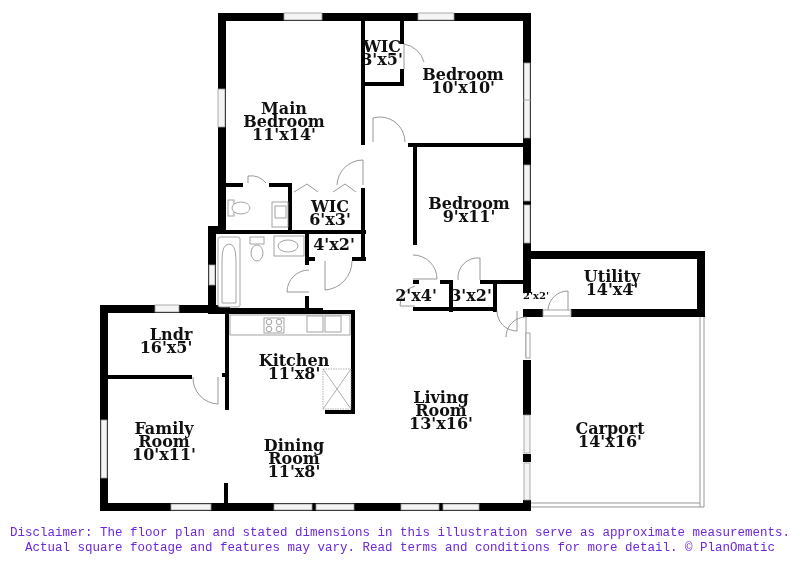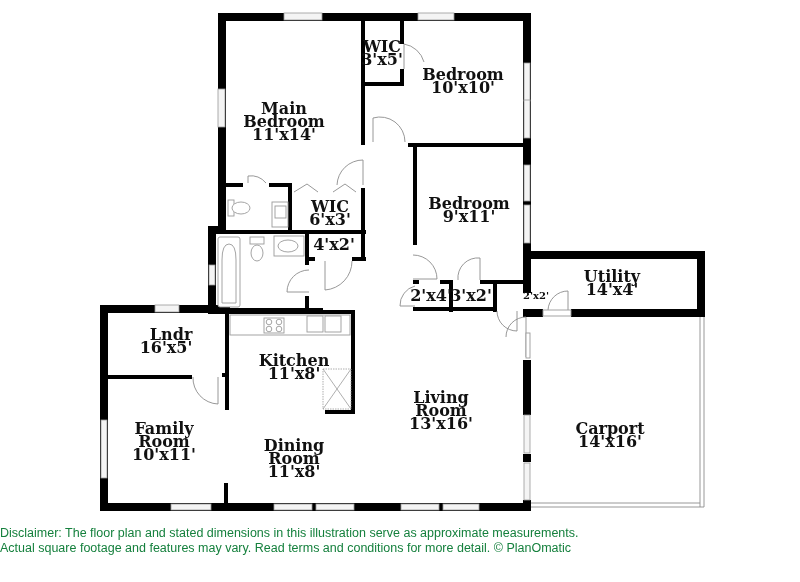--- a/index.html
+++ b/index.html
@@ -5,21 +5,21 @@
   html, body { margin: 0; padding: 0; background: #ffffff; }
   body { width: 800px; height: 582px; position: relative; overflow: hidden; font-family: "DejaVu Serif", serif; }
   #plan { position: absolute; left: 0; top: 0; width: 800px; height: 582px; }
   .wall { fill: #000; }
   .win { fill: #f4f4f4; stroke: #9a9a9a; stroke-width: 0.8; }
   .thin { fill: none; stroke: #8c8c8c; stroke-width: 0.9; }
   .fix { fill: #fff; stroke: #9a9a9a; stroke-width: 0.9; }
   .label { position: absolute; text-align: center; font-family: "DejaVu Serif", serif; font-weight: bold; color: #111; line-height: 13px; font-size: 16px; transform: translateX(-50%); white-space: nowrap; }
   .label.small { font-size: 10px; line-height: 11px; }
   .label .dim { display: block; font-weight: bold; }
-  .disclaimer { position: absolute; left: 0; width: 800px; text-align: left; font-family: Liberation Sans, sans-serif; font-size: 12.5px; color: #15803d; line-height: 15px; }
+  .disclaimer { position: absolute; left: 0; width: 800px; text-align: center; font-family: Liberation Mono, monospace; font-size: 12.5px; color: #6d28d9; line-height: 15px; }
 </style>
 </head>
 <body>
 
 <svg id="plan" viewBox="0 0 800 582" xmlns="http://www.w3.org/2000/svg">
 
   <g>
 
     <rect class="wall" x="218" y="13" width="313" height="8"></rect>
 
@@ -204,21 +204,21 @@
     <span class="dim">Bedroom</span>
     <span class="dim">9'x11'</span>
   </div>
   <div class="label" style="left:330px;top:200px;">
     <span class="dim">WIC</span>
     <span class="dim">6'x3'</span>
   </div>
   <div class="label" style="left:334px;top:238px;">
     <span class="dim">4'x2'</span>
   </div>
-  <div class="label" style="left:431px;top:289px;">
+  <div class="label" style="left:416px;top:289px;">
     <span class="dim">2'x4'</span>
   </div>
   <div class="label" style="left:471px;top:289px;">
     <span class="dim">3'x2'</span>
   </div>
   <div class="label small" style="left:509px;top:290px;margin-left:27px;">
     <span class="dim">2'x2'</span>
   </div>
   <div class="label" style="left:612px;top:270px;">
     <span class="dim">Utility</span>

